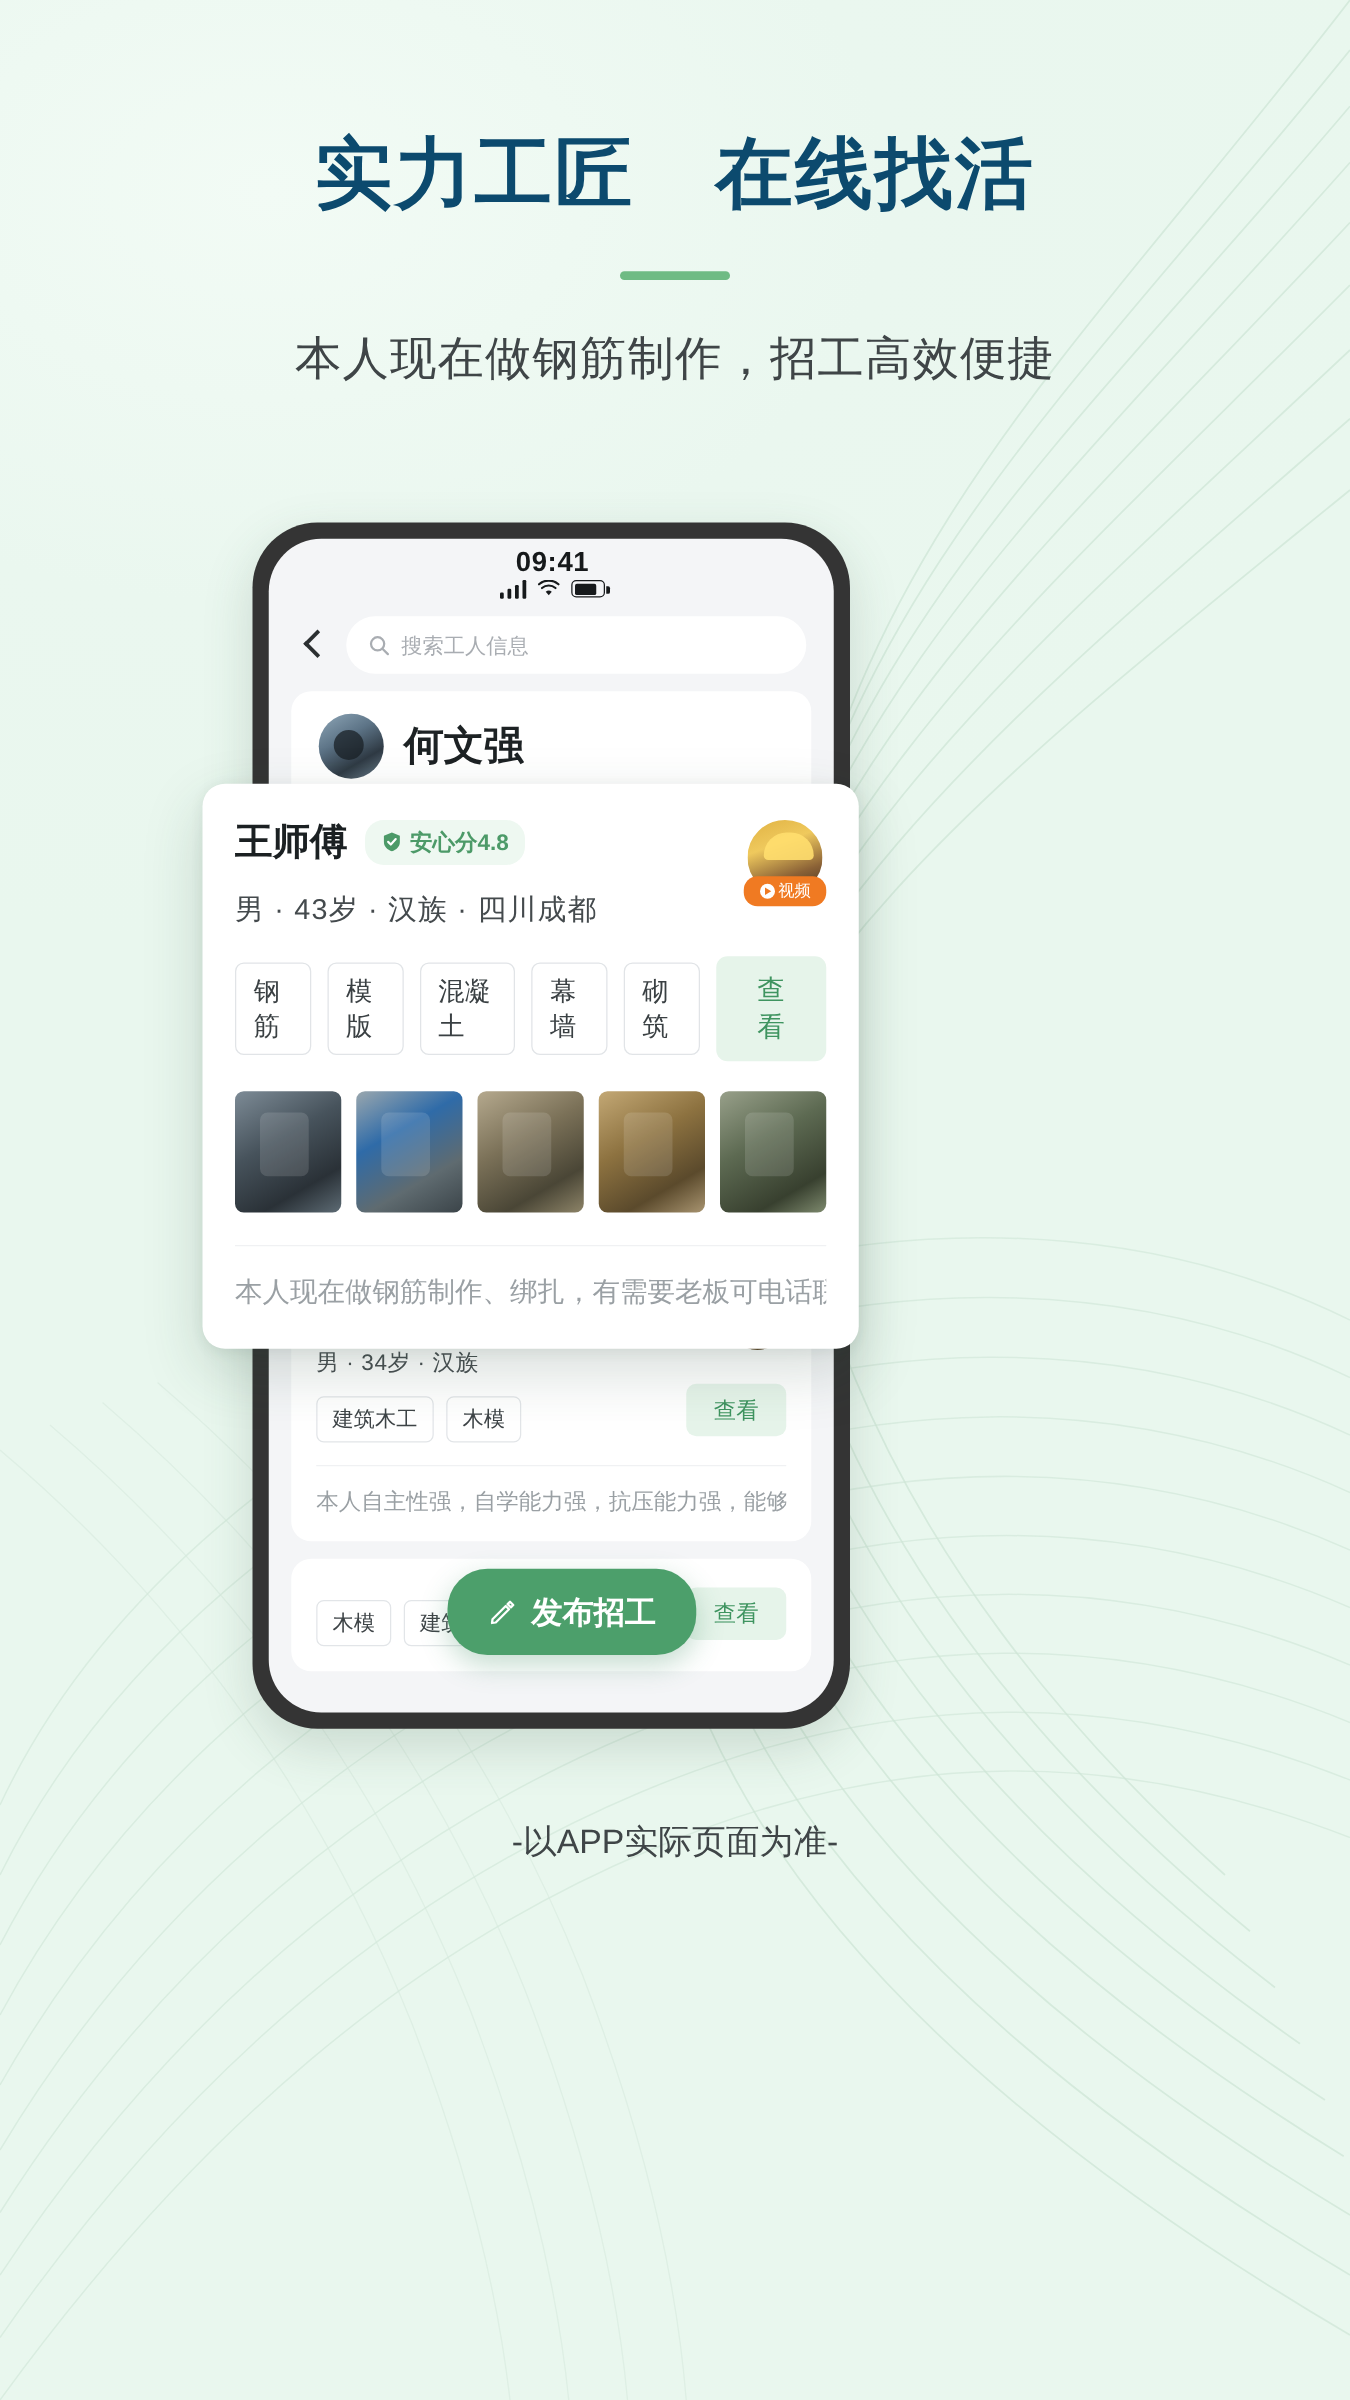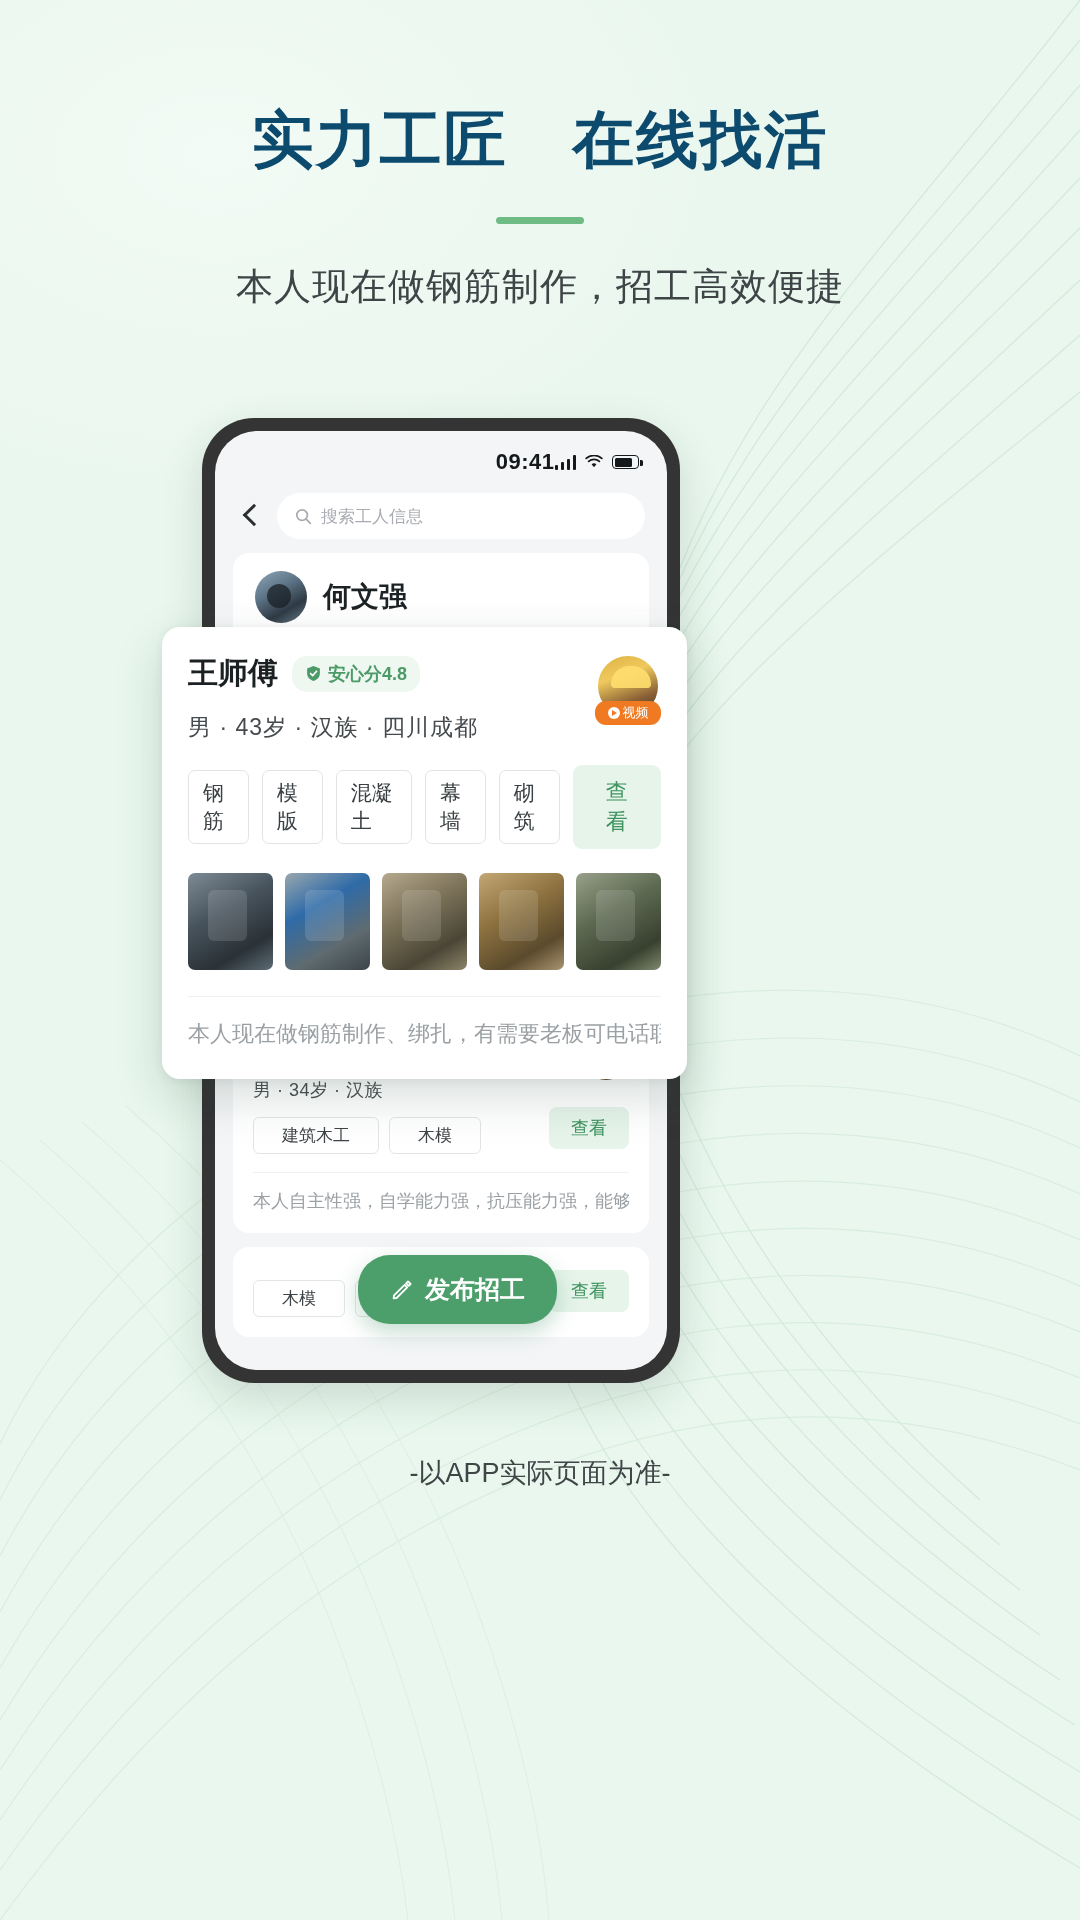--- a/index.html
+++ b/index.html
@@ -57,22 +57,23 @@
   .screen {
     width: 100%; height: 100%;
     background: #f4f5f7;
     border-radius: 42px;
     overflow: hidden;
     position: relative;
   }
 
   .statusbar {
     height: 56px;
-    display: flex; align-items: center; justify-content: flex-end;
+    display: flex; align-items: center; justify-content: flex-start;
     padding: 6px 28px 0 30px;
+    flex-direction: column;
   }
   .status-time { font-size: 22px; font-weight: 700; color: #16191b; letter-spacing: .5px; }
   .status-icons { display: flex; align-items: center; gap: 9px; }
   .bars { display: flex; align-items: flex-end; gap: 2.5px; height: 16px; }
   .bars i { display: block; width: 3.5px; background: #16191b; border-radius: 1px; }
   .bars i:nth-child(1){height:5px} .bars i:nth-child(2){height:8px}
   .bars i:nth-child(3){height:11px} .bars i:nth-child(4){height:15px}
   .batt {
     width: 27px; height: 14px; border: 1.8px solid #16191b; border-radius: 4px;
     position: relative; padding: 1.5px;
@@ -110,21 +111,21 @@
   .profile-head { display: flex; align-items: center; gap: 16px; padding: 0 22px; }
   .avatar-lg {
     width: 52px; height: 52px; border-radius: 50%;
     background: linear-gradient(150deg,#8fa7b8 0%,#5d7487 38%,#2f3a44 70%,#6a7d8c 100%);
     position: relative; overflow: hidden; flex: none;
   }
   .avatar-lg::after {
     content:""; position:absolute; left:12px; top:13px; width:24px; height:24px;
     border-radius:50%; background: rgba(25,32,38,.75);
   }
-  .profile-name { font-size: 28px; font-weight: 700; color: #1d2224; }
+  .profile-name { font-size: 32px; font-weight: 700; color: #1d2224; }
   .stats { display: flex; padding: 22px 14px 20px; }
   .stat { flex: 1; text-align: center; }
   .stat-num { font-size: 26px; font-weight: 700; color: #15191b; }
   .stat-lab { font-size: 17px; color: #8c9196; margin-top: 7px; }
 
   
   .list { padding: 10px 18px 0; }
   .wcard {
     background: #fff; border-radius: 16px; padding: 18px 20px 20px;
     margin-bottom: 14px; position: relative;
@@ -136,21 +137,21 @@
   .score {
     display: inline-flex; align-items: center; gap: 5px;
     background: #eef8f1; border-radius: 12px; padding: 4px 10px;
     font-size: 15px; color: #4c9a68; font-weight: 600;
   }
   .score .sh { width: 14px; height: 14px; flex: none; }
   .wc-meta { font-size: 18px; color: #4a5053; margin-top: 14px; letter-spacing: .5px; }
   .tags { display: flex; flex-wrap: wrap; gap: 10px; margin-top: 15px; }
   .tag {
     border: 1px solid #e2e5e8; border-radius: 6px;
-    padding: 6px 28px; font-size: 17px; color: #3e4447; background: #fff;
+    padding: 6px 12px; font-size: 17px; color: #3e4447; background: #fff;
   }
   .view-btn {
     background: #e6f4ea; color: #3f9460; border-radius: 8px;
     font-size: 18px; padding: 9px 22px; border: none;
   }
   .wc-avatar {
     width: 46px; height: 46px; border-radius: 50%; flex: none; overflow: hidden;
     position: relative;
   }
   .helmet-y { background: linear-gradient(160deg,#d9a43c 0%,#e8bf55 40%,#7a5730 72%,#4b3a28 100%); }

